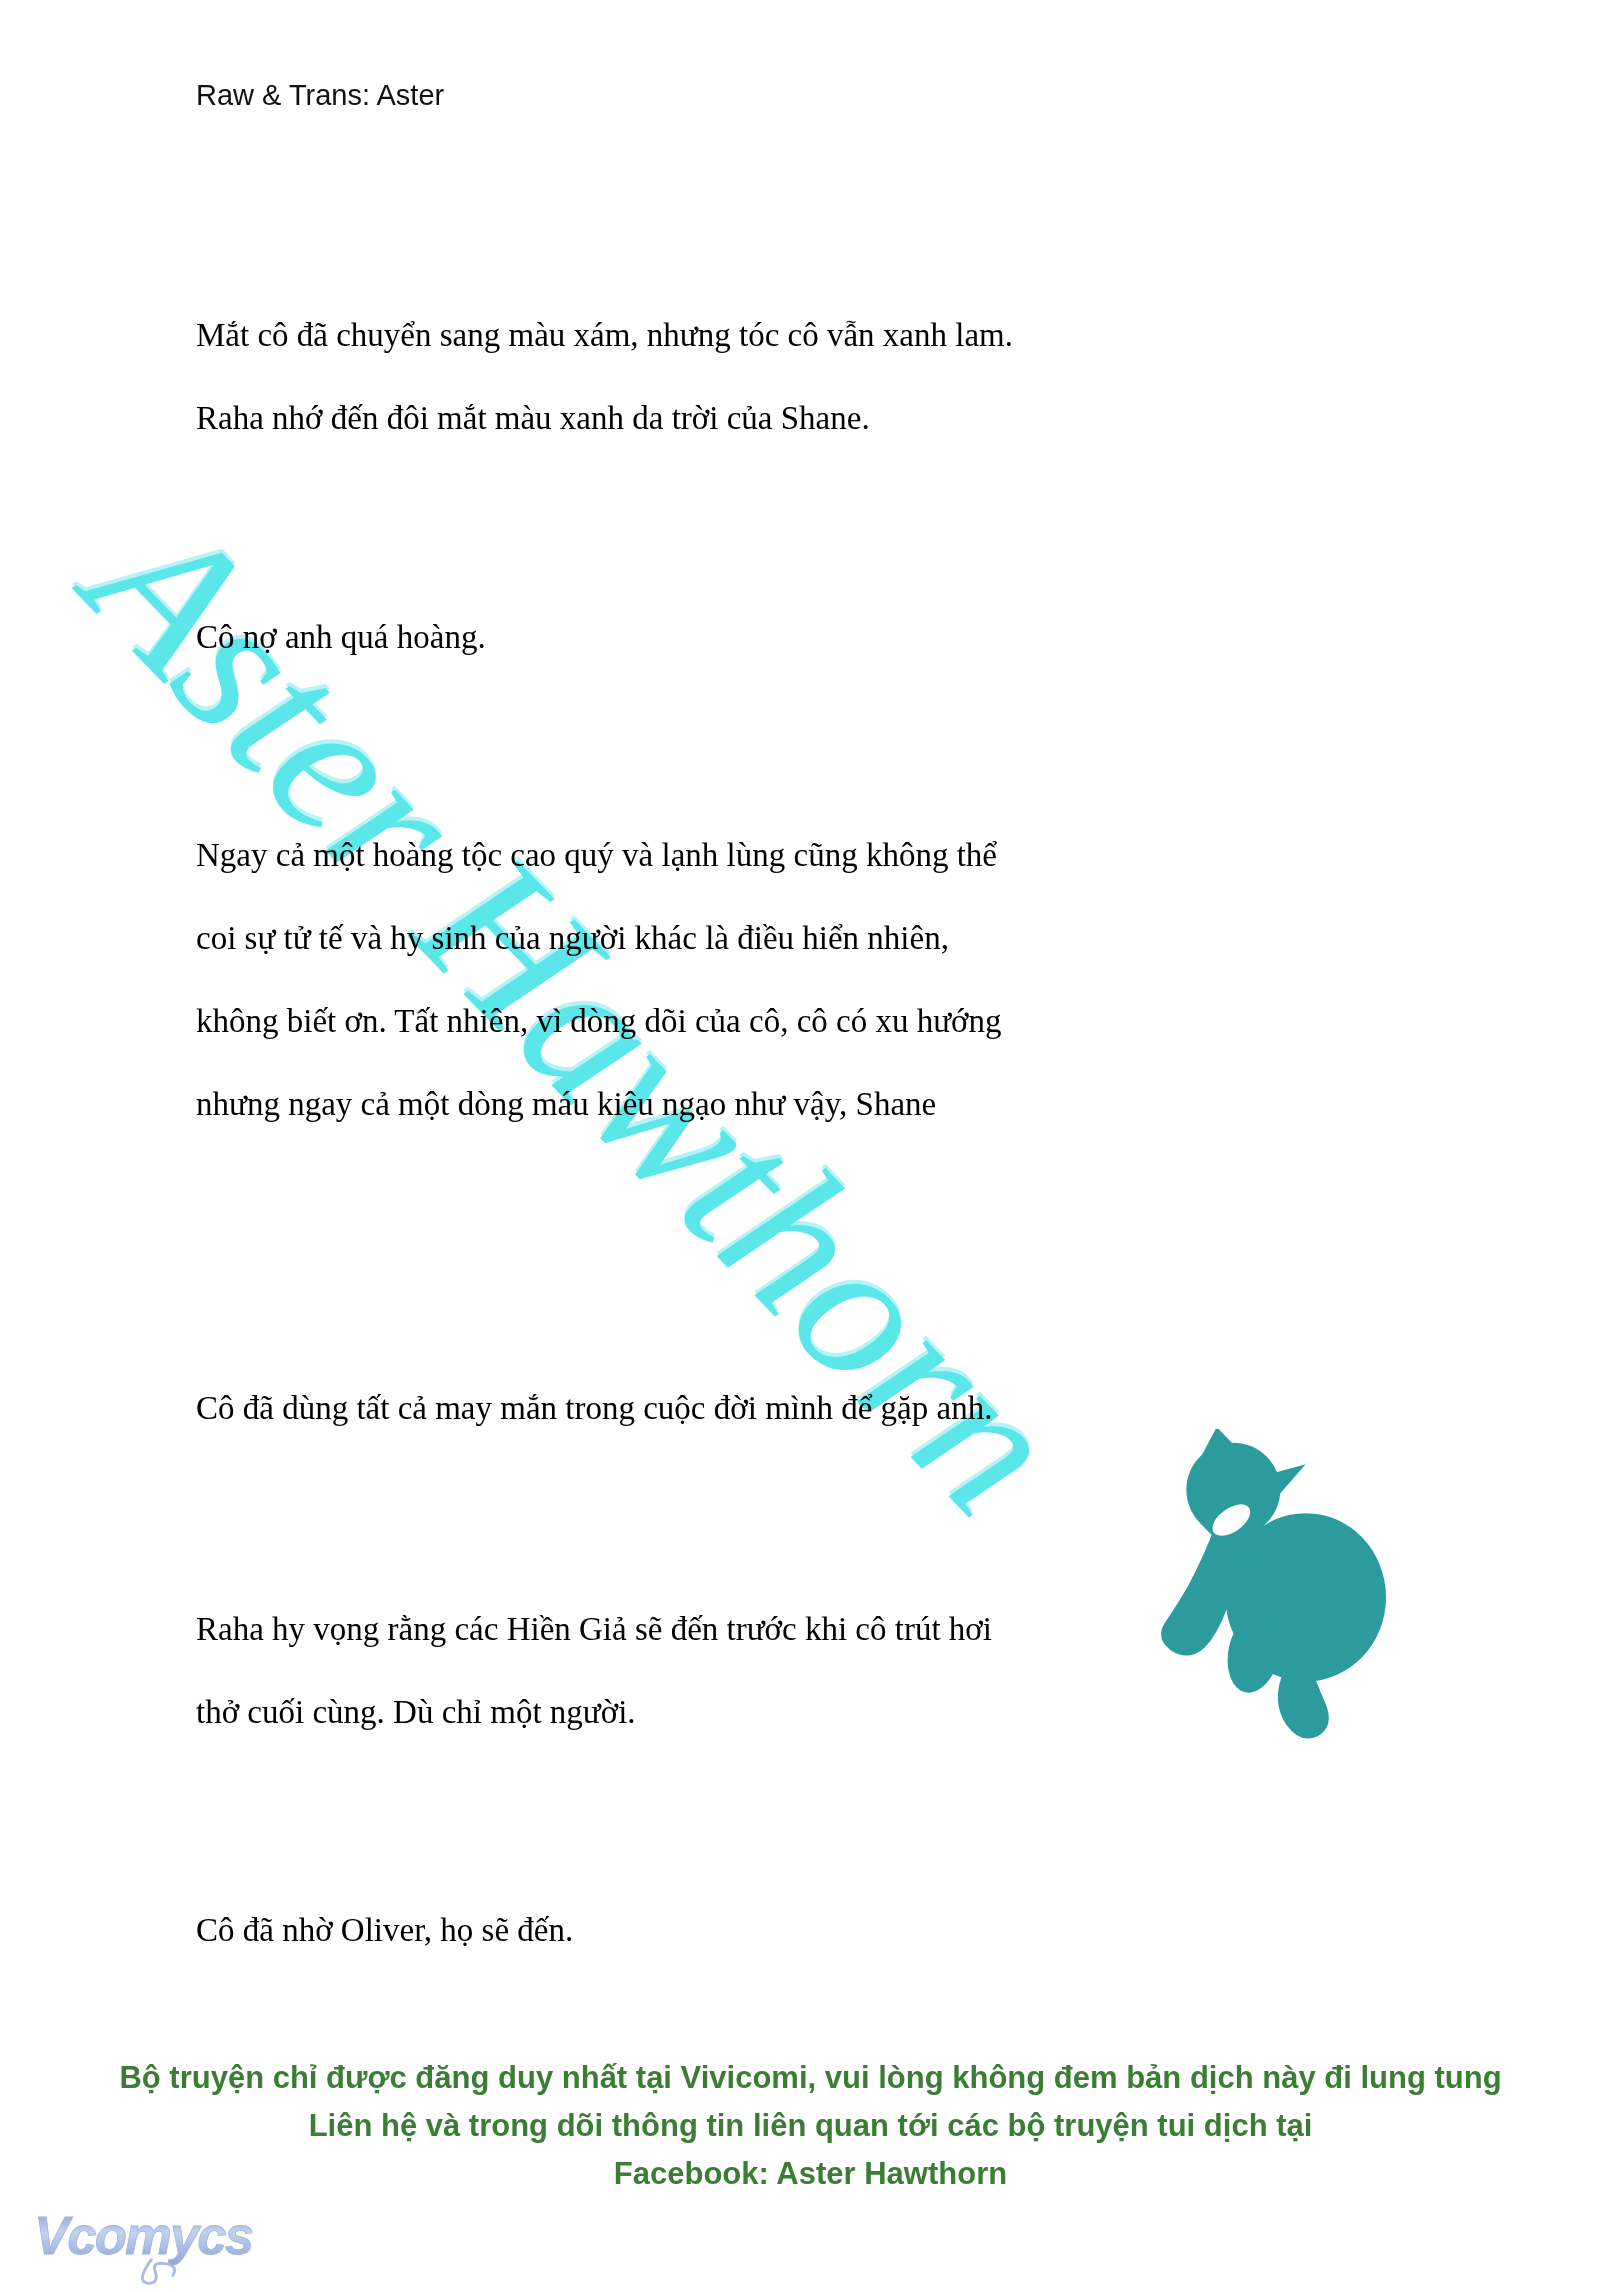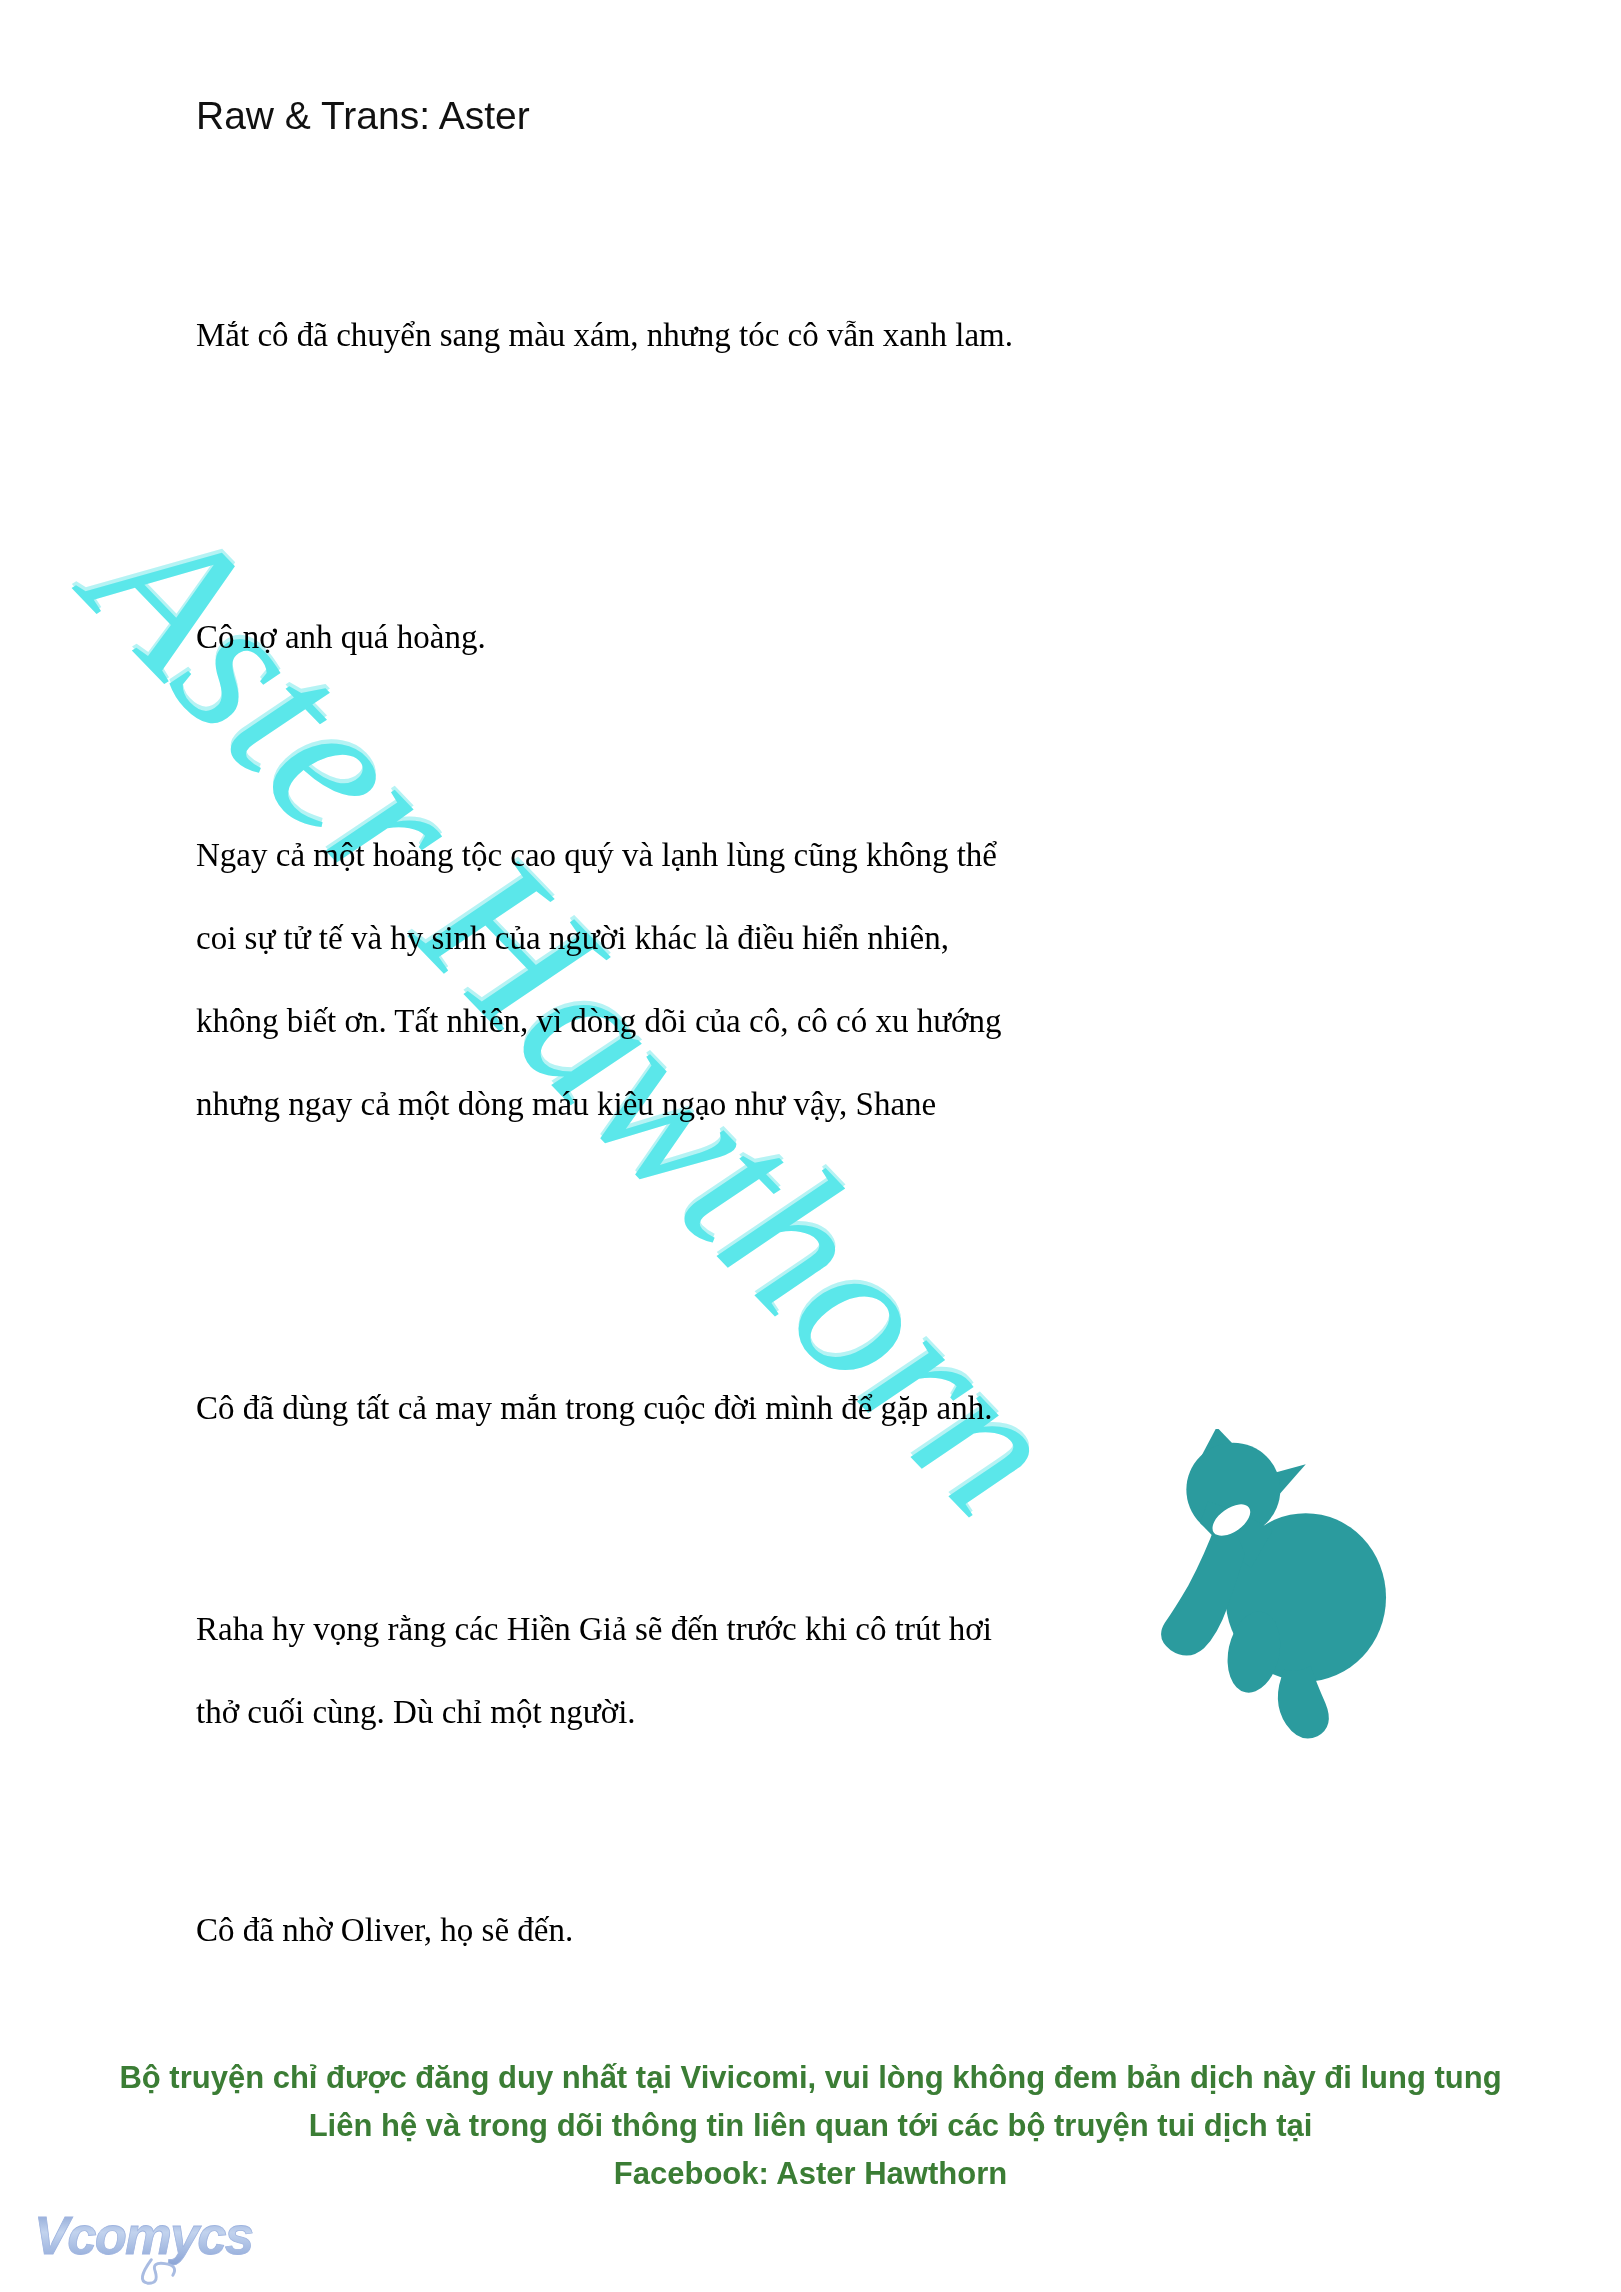--- a/index.html
+++ b/index.html
@@ -1,20 +1,20 @@
 <!DOCTYPE html>
 <html><head>
 <meta charset="utf-8">
 <style>
   html,body{margin:0;padding:0;background:#ffffff;}
   #page{position:relative;width:1621px;height:2293px;background:#ffffff;overflow:hidden;
         font-family:"Liberation Serif", serif;color:#000;}
 
-  .hdr{position:absolute;left:196px;top:96px;font-family:"Liberation Sans", sans-serif;
-       font-size:39px;line-height:39px;color:#111;white-space:nowrap;}
+  .hdr{position:absolute;left:196px;top:76px;font-family:"Liberation Sans", sans-serif;
+       font-size:29px;line-height:39px;color:#111;white-space:nowrap;}
 
   .para{position:absolute;left:196px;z-index:3;}
   .bline{font-size:33px;line-height:83px;white-space:nowrap;color:#000;}
 
   .wm{position:absolute;left:211px;top:469px;z-index:1;
       font-family:"Liberation Serif", serif;font-style:italic;
       font-size:201px;line-height:1.15;white-space:nowrap;
       color:#5BE7EA;text-shadow:-2.9px -2.9px 0 #b5f3f4;
       transform:rotate(46deg);transform-origin:0 0;pointer-events:none;}
 
@@ -55,20 +55,21 @@
       <path d="M130 246 Q116 278 132 302 Q146 322 164 314 Q182 304 172 280 Q163 260 157 242 Q144 250 130 246 Z"></path>
     </g>
 
     <ellipse cx="76" cy="93" rx="22" ry="12" fill="#ffffff" transform="rotate(-35 76 93)"></ellipse>
   </svg>
 
   <div class="hdr">Raw &amp; Trans: Aster</div>
 
   <div class="para" style="top:294px">
     <div class="bline">Mắt cô đã chuyển sang màu xám, nhưng tóc cô vẫn xanh lam.</div>
+    <div class="bline">Raha nhớ đến đôi mắt màu xanh da trời của Shane.</div>
   </div>
 
   <div class="para" style="top:596px">
     <div class="bline">Cô nợ anh quá hoàng.</div>
   </div>
 
   <div class="para" style="top:814px">
     <div class="bline">Ngay cả một hoàng tộc cao quý và lạnh lùng cũng không thể</div>
     <div class="bline">coi sự tử tế và hy sinh của người khác là điều hiển nhiên,</div>
     <div class="bline">không biết ơn. Tất nhiên, vì dòng dõi của cô, cô có xu hướng</div>

